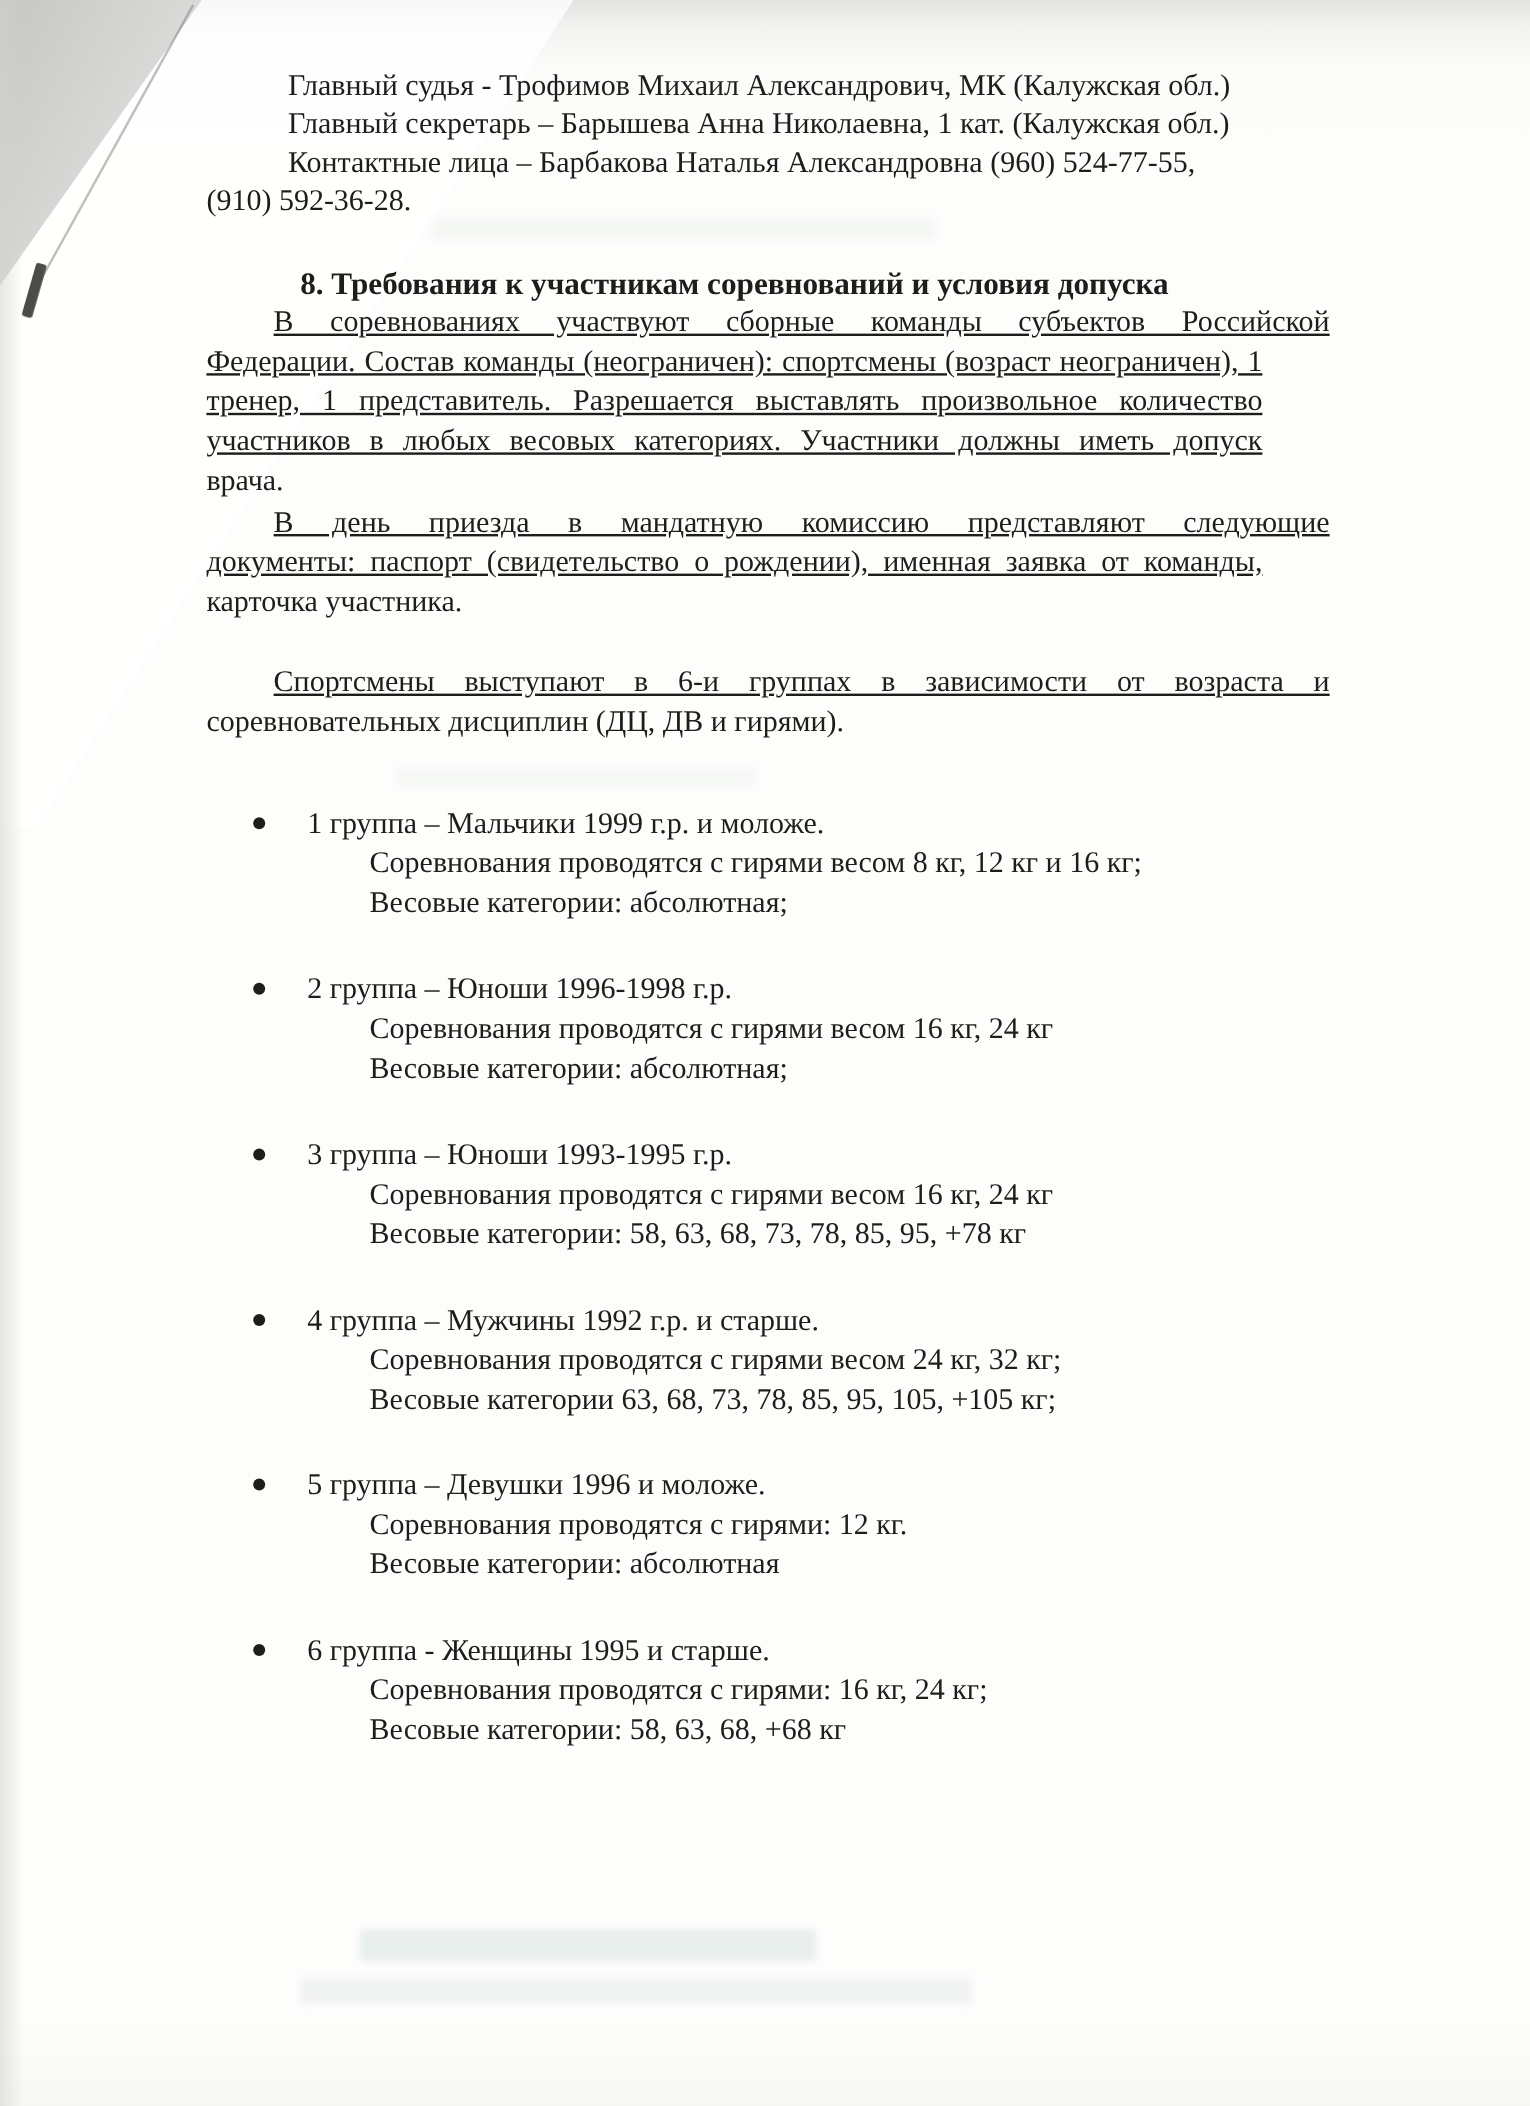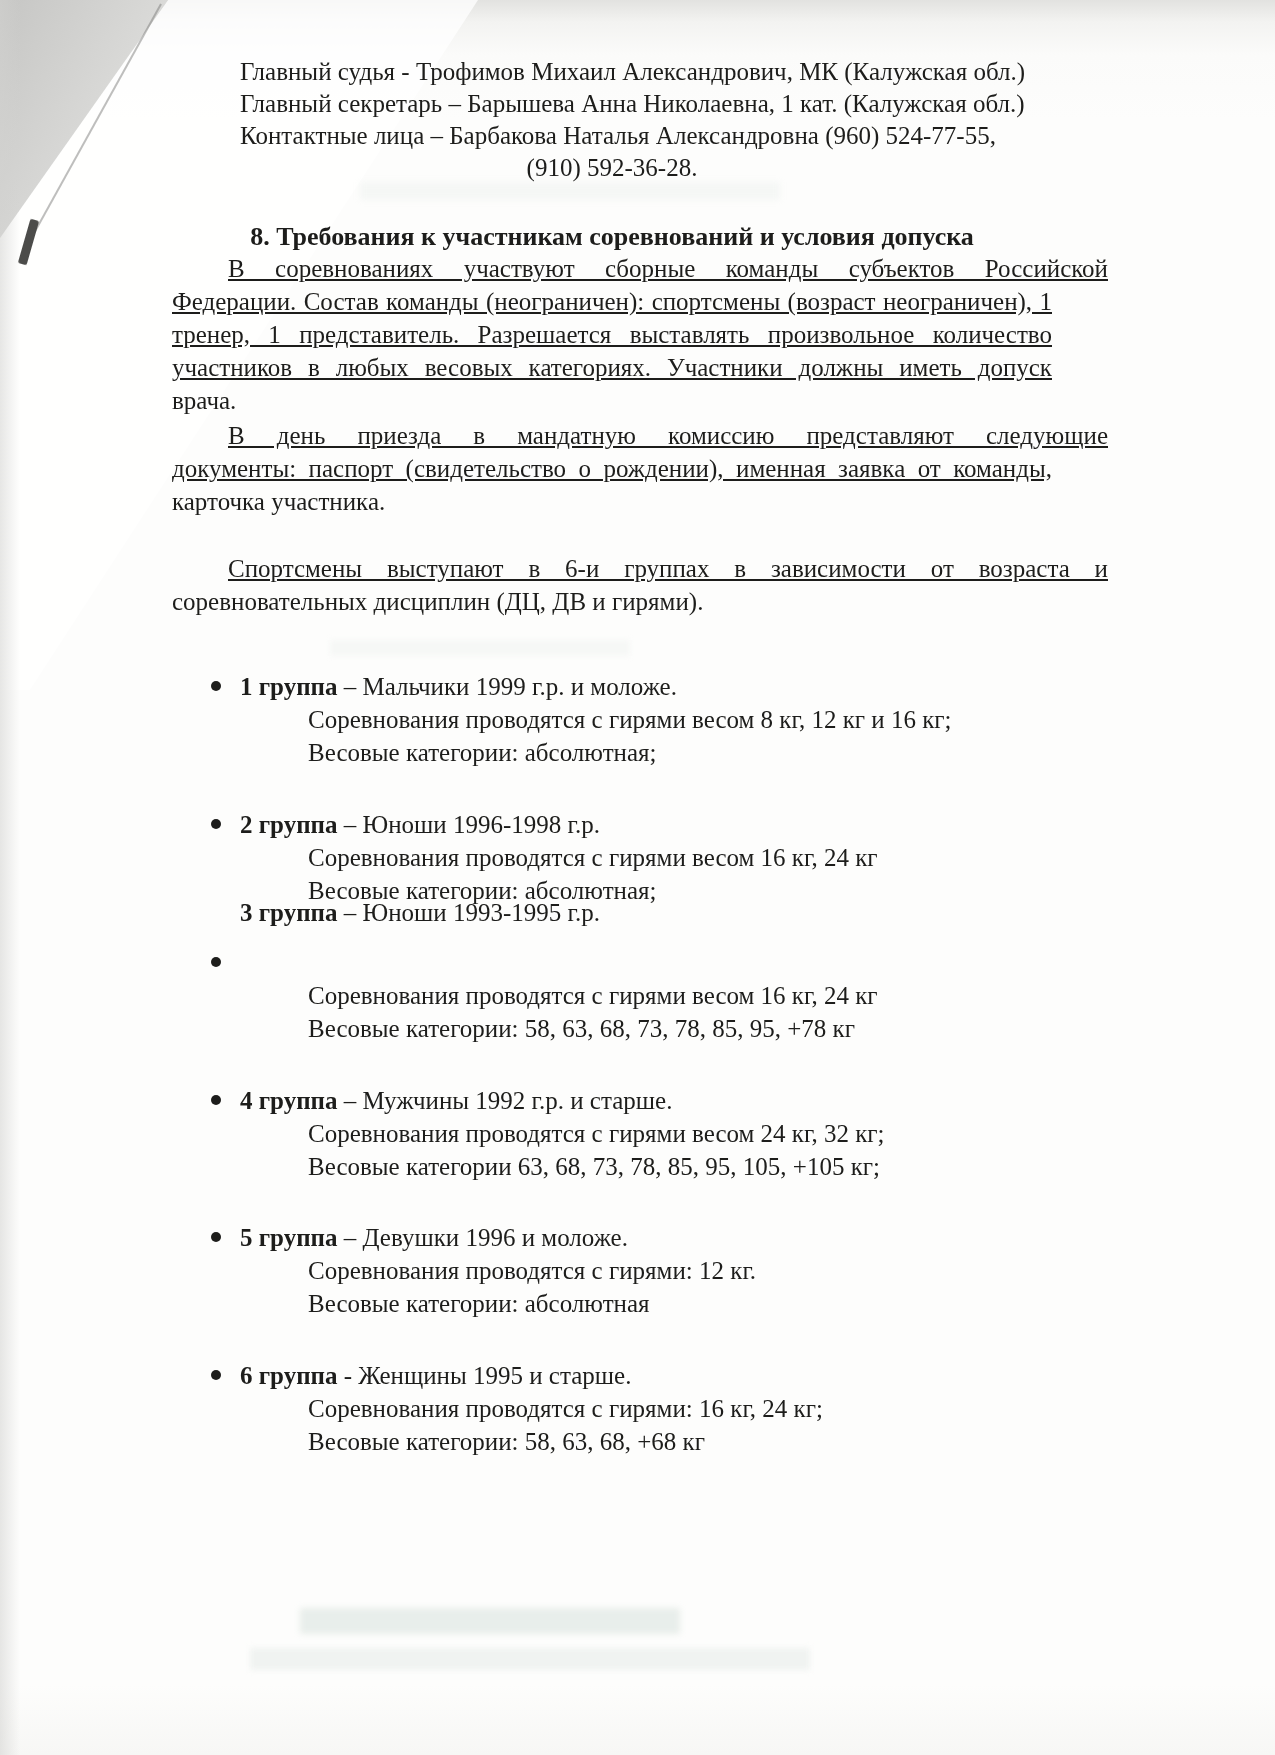--- a/index.html
+++ b/index.html
@@ -27,28 +27,28 @@
   .corner-edge{position:absolute;left:33px;top:234px;width:264px;height:2px;
     background:rgba(125,125,123,.5);transform-origin:0 50%;transform:rotate(-61deg);}
   .corner-mark{position:absolute;left:24px;top:219px;width:9px;height:46px;
     background:#4c4c4a;border-radius:2px;transform:rotate(16deg);filter:blur(.4px);}
   .smudge{position:absolute;filter:blur(3px);pointer-events:none;}
   .s1{left:300px;top:1608px;width:380px;height:26px;background:rgba(186,204,197,.30);}
   .s2{left:250px;top:1648px;width:560px;height:22px;background:rgba(196,210,204,.22);}
   .s3{left:360px;top:182px;width:420px;height:18px;background:rgba(200,212,206,.14);}
   .s4{left:330px;top:640px;width:300px;height:16px;background:rgba(200,212,206,.12);}
 
-  .ln{position:absolute;left:172px;width:880px;font-size:25px;line-height:33px;white-space:normal;text-align:center;}
+  .ln{position:absolute;left:172px;width:880px;font-size:25px;line-height:33px;white-space:normal;}
   .plain{text-align:left;}
   .j{text-align:justify;text-align-last:justify;text-decoration:underline;}
   .ind{padding-left:56px;}
   .contact{left:240px;width:auto;}
   .contact-wrap{left:172px;}
   .heading{font-weight:bold;text-align:center;font-size:26px;}
-  .b{font-weight:bold;}
+  .b{font-weight:normal;margin-left:16px;}
   .bullet{position:absolute;width:10px;height:10px;border-radius:50%;background:#1d1d1b;}
   .sub{left:308px;width:auto;}
 </style>
 </head>
 <body>
 
 <div class="page">
 
   <div class="corner-highlight"></div>
   <div class="corner-triangle"></div>
@@ -84,21 +84,21 @@
   <div class="ln plain" style="left:240px;top:670px"><span class="b">1 группа</span><span> – Мальчики 1999 г.р. и моложе.</span></div>
   <div class="ln sub" style="top:703px">Соревнования проводятся с гирями весом 8 кг, 12 кг и 16  кг;</div>
   <div class="ln sub" style="top:736px">Весовые категории: абсолютная;</div>
 
   <div class="bullet" style="left:211px;top:819px"></div>
   <div class="ln plain" style="left:240px;top:808px"><span class="b">2 группа</span><span> – Юноши 1996-1998 г.р.</span></div>
   <div class="ln sub" style="top:841px">Соревнования проводятся с гирями весом 16 кг, 24 кг</div>
   <div class="ln sub" style="top:874px">Весовые категории: абсолютная;</div>
 
   <div class="bullet" style="left:211px;top:957px"></div>
-  <div class="ln plain" style="left:240px;top:896px"><span class="b">3 группа</span><span> – Юноши 1993-1995 г.р.</span></div>
+  <div class="ln plain" style="left:240px;top:946px"><span class="b">3 группа</span><span> – Юноши 1993-1995 г.р.</span></div>
   <div class="ln sub" style="top:979px">Соревнования проводятся с гирями весом 16 кг, 24 кг</div>
   <div class="ln sub" style="top:1012px">Весовые категории: 58, 63, 68, 73, 78, 85, 95, +78 кг</div>
 
   <div class="bullet" style="left:211px;top:1095px"></div>
   <div class="ln plain" style="left:240px;top:1084px"><span class="b">4 группа</span><span> – Мужчины 1992 г.р.  и старше.</span></div>
   <div class="ln sub" style="top:1117px">Соревнования проводятся с гирями весом 24 кг, 32 кг;</div>
   <div class="ln sub" style="top:1150px">Весовые категории 63, 68, 73, 78, 85, 95, 105, +105 кг;</div>
 
   <div class="bullet" style="left:211px;top:1232px"></div>
   <div class="ln plain" style="left:240px;top:1221px"><span class="b">5 группа</span><span> – Девушки 1996 и моложе.</span></div>

